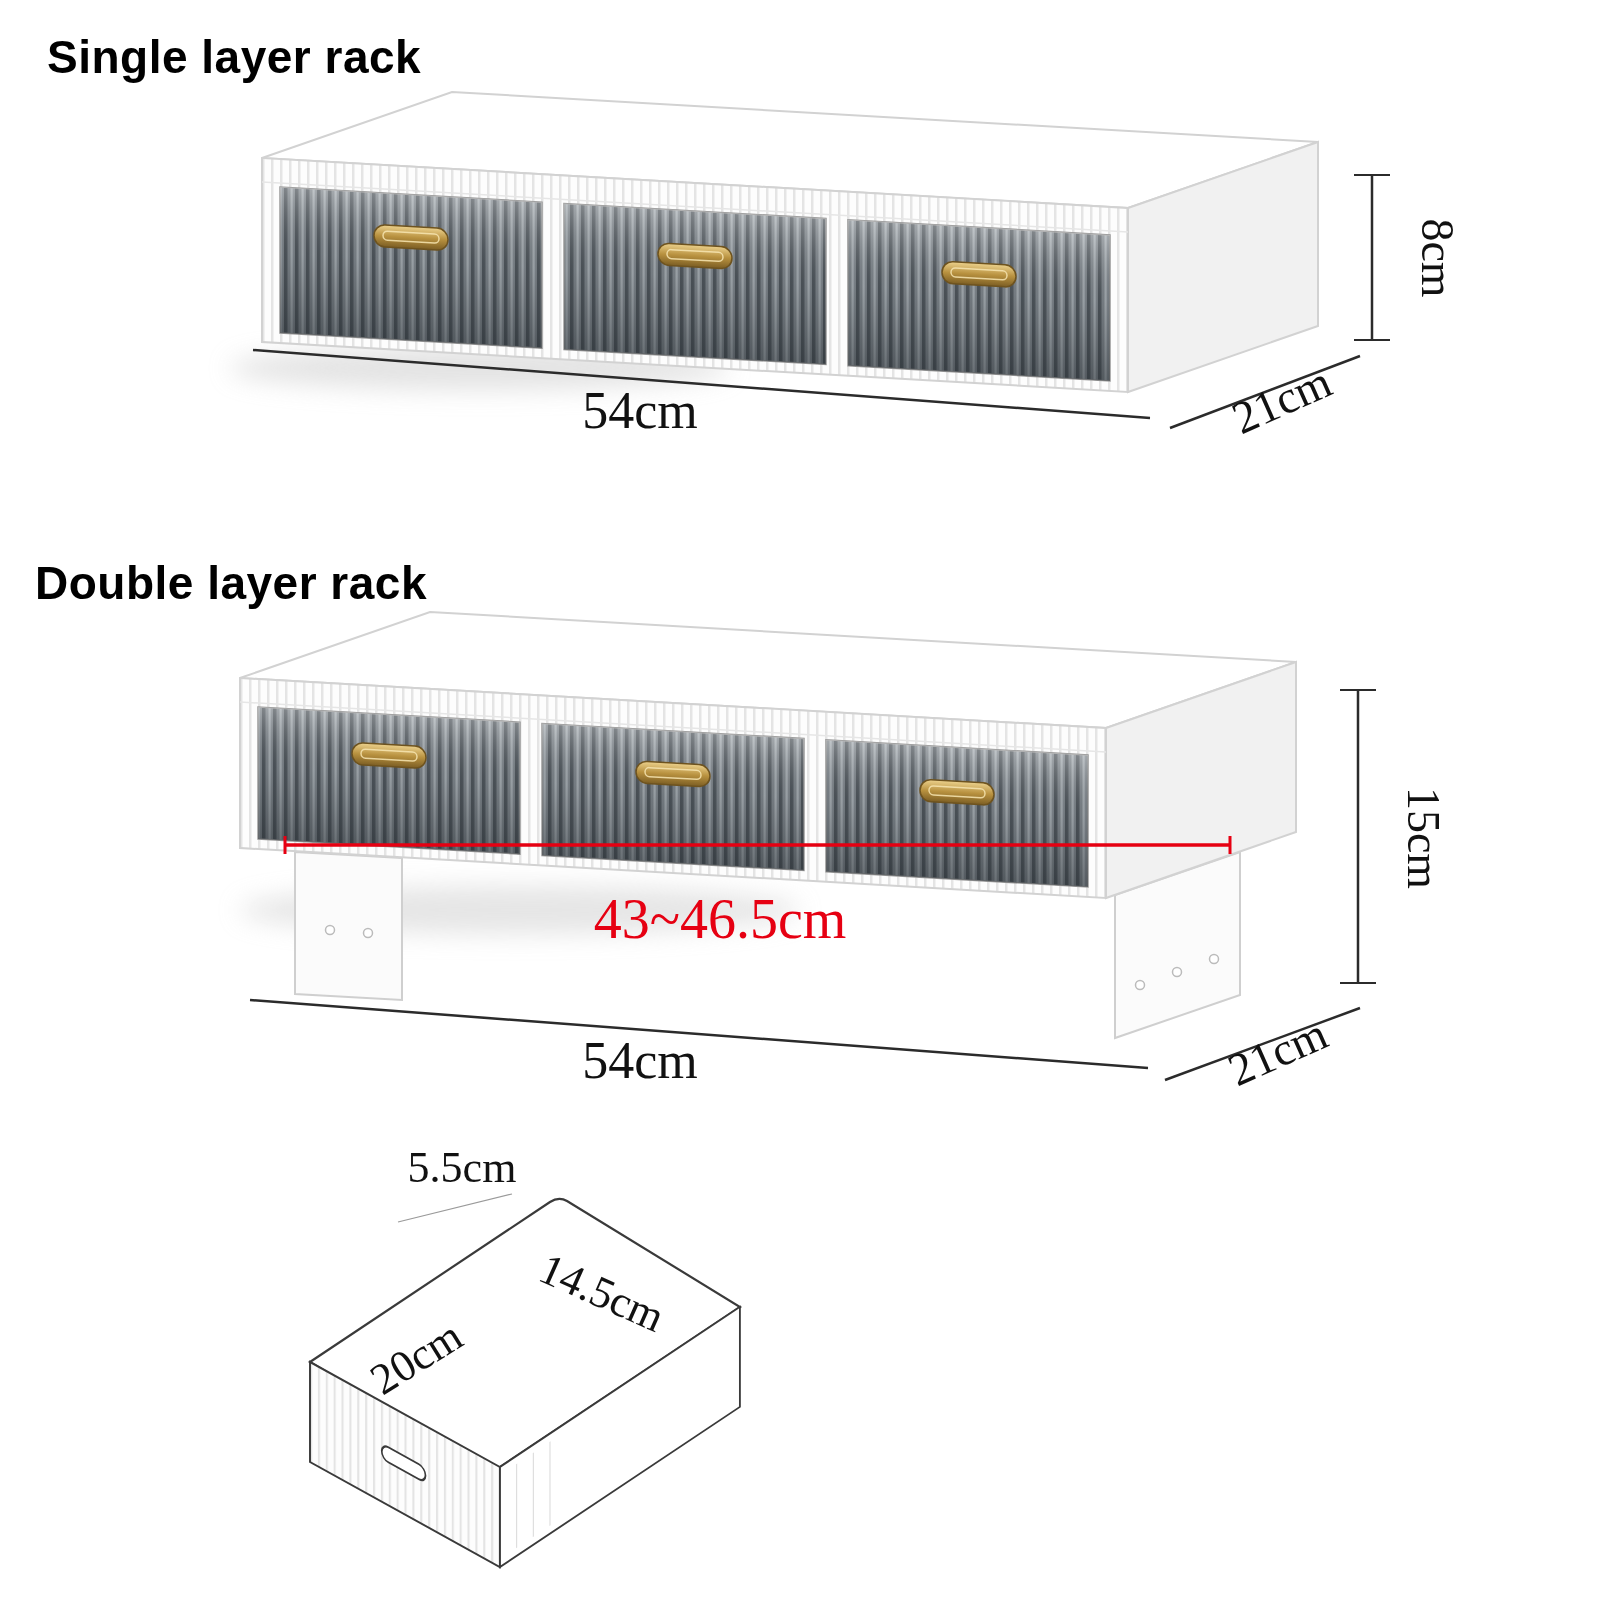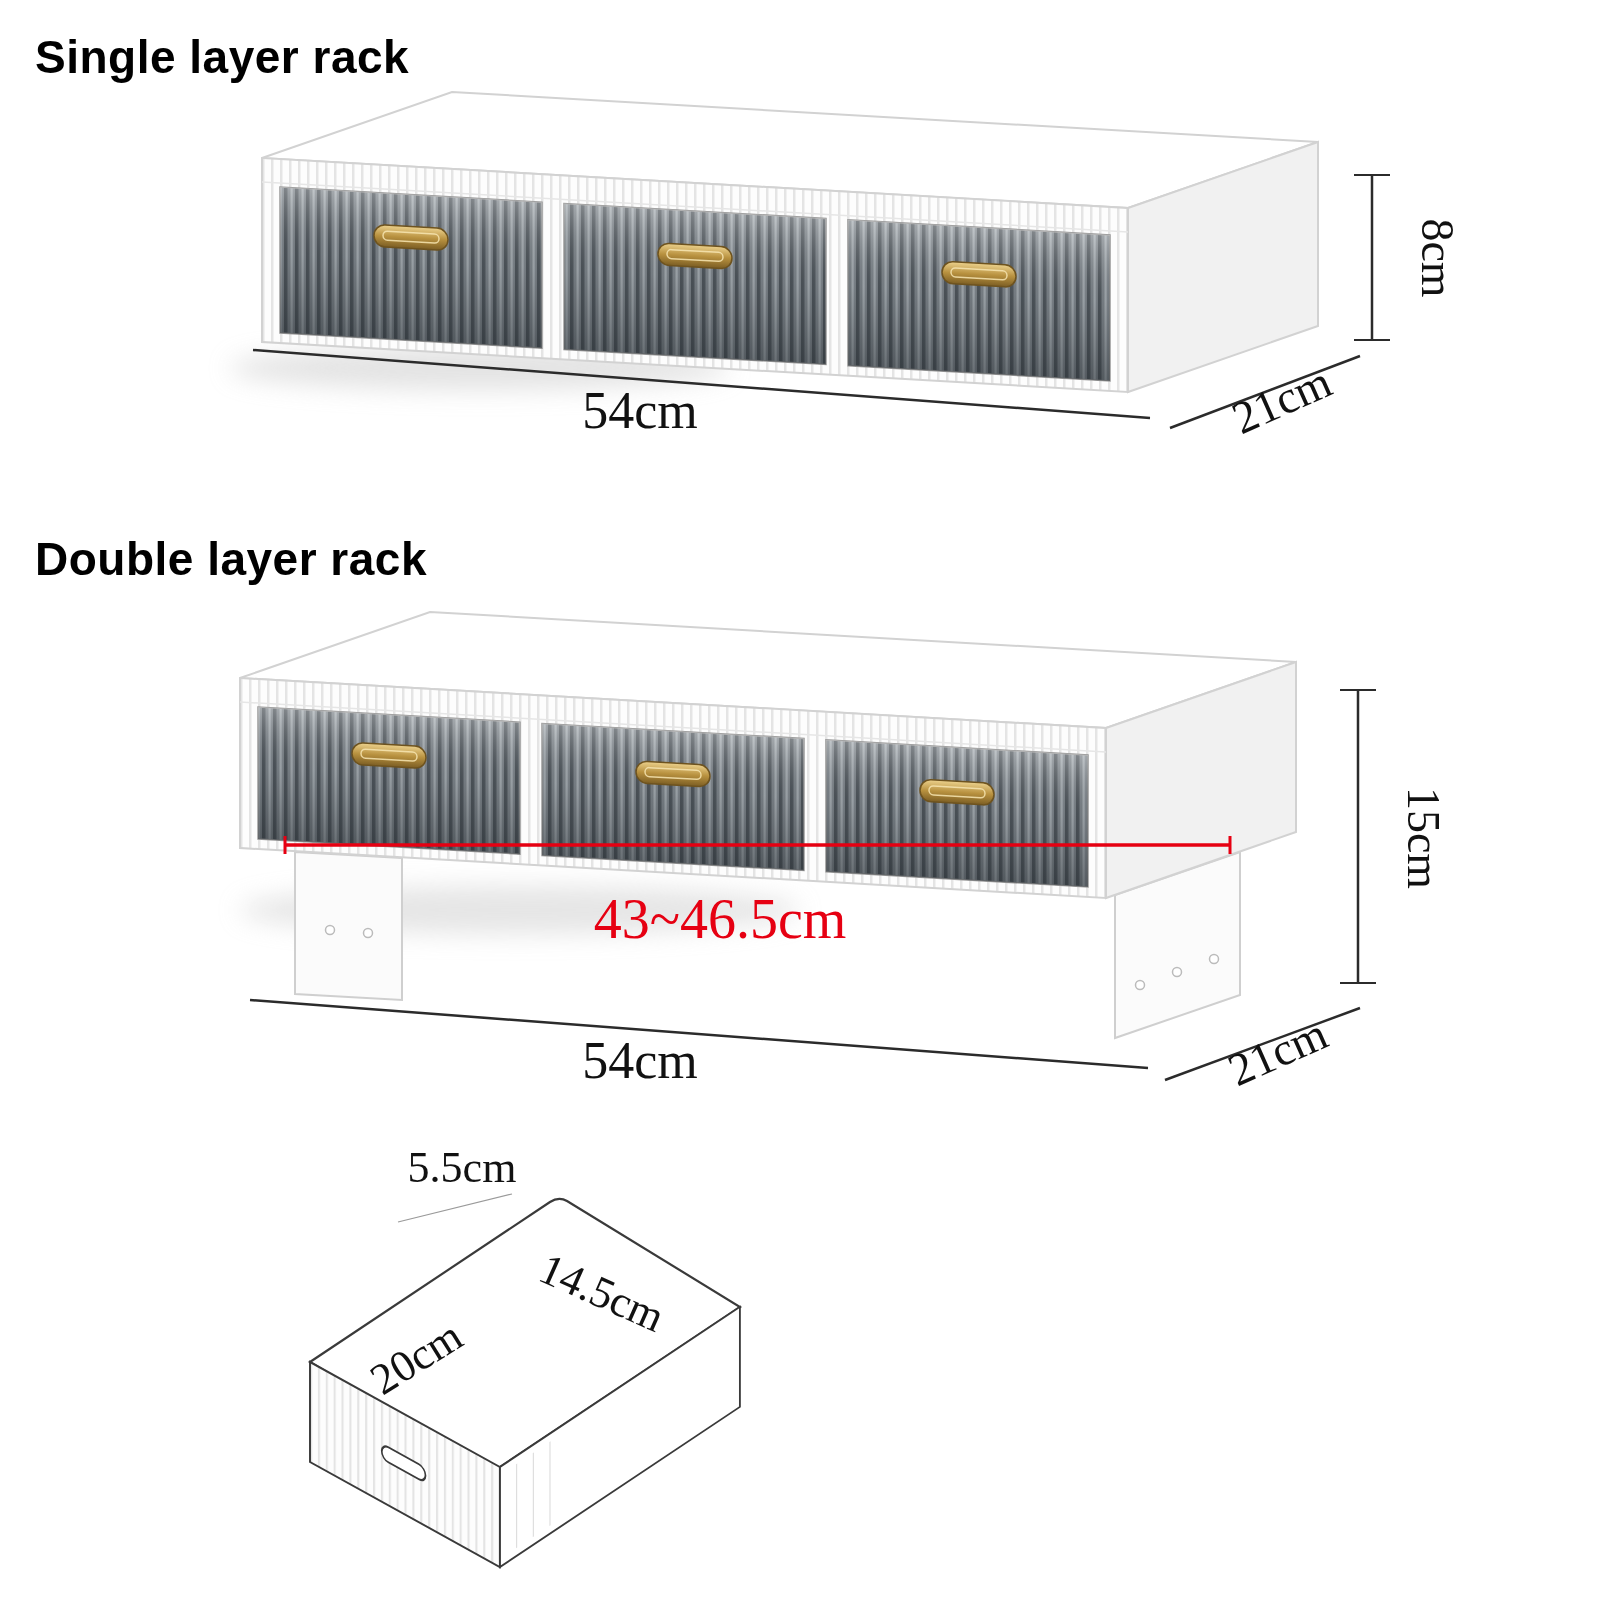--- a/index.html
+++ b/index.html
@@ -11,22 +11,22 @@
     overflow:hidden;
   }
   .section-title{
     position:absolute;
     left:35px;
     font-size:46px;
     font-weight:600;
     color:#000;
     letter-spacing:0.5px;
   }
-  #title-single{top:30px;}
-  #title-double{top:532px;}
+  #title-single{top:30px;margin-left:12px;}
+  #title-double{top:556px;}
   svg{position:absolute;left:0;top:0;}
   .dim{
     font-family:"Liberation Serif","DejaVu Serif",serif;
     font-size:46px;
     fill:#111;
   }
   .dim-big{
     font-family:"Liberation Serif","DejaVu Serif",serif;
     font-size:52px;
     fill:#111;

